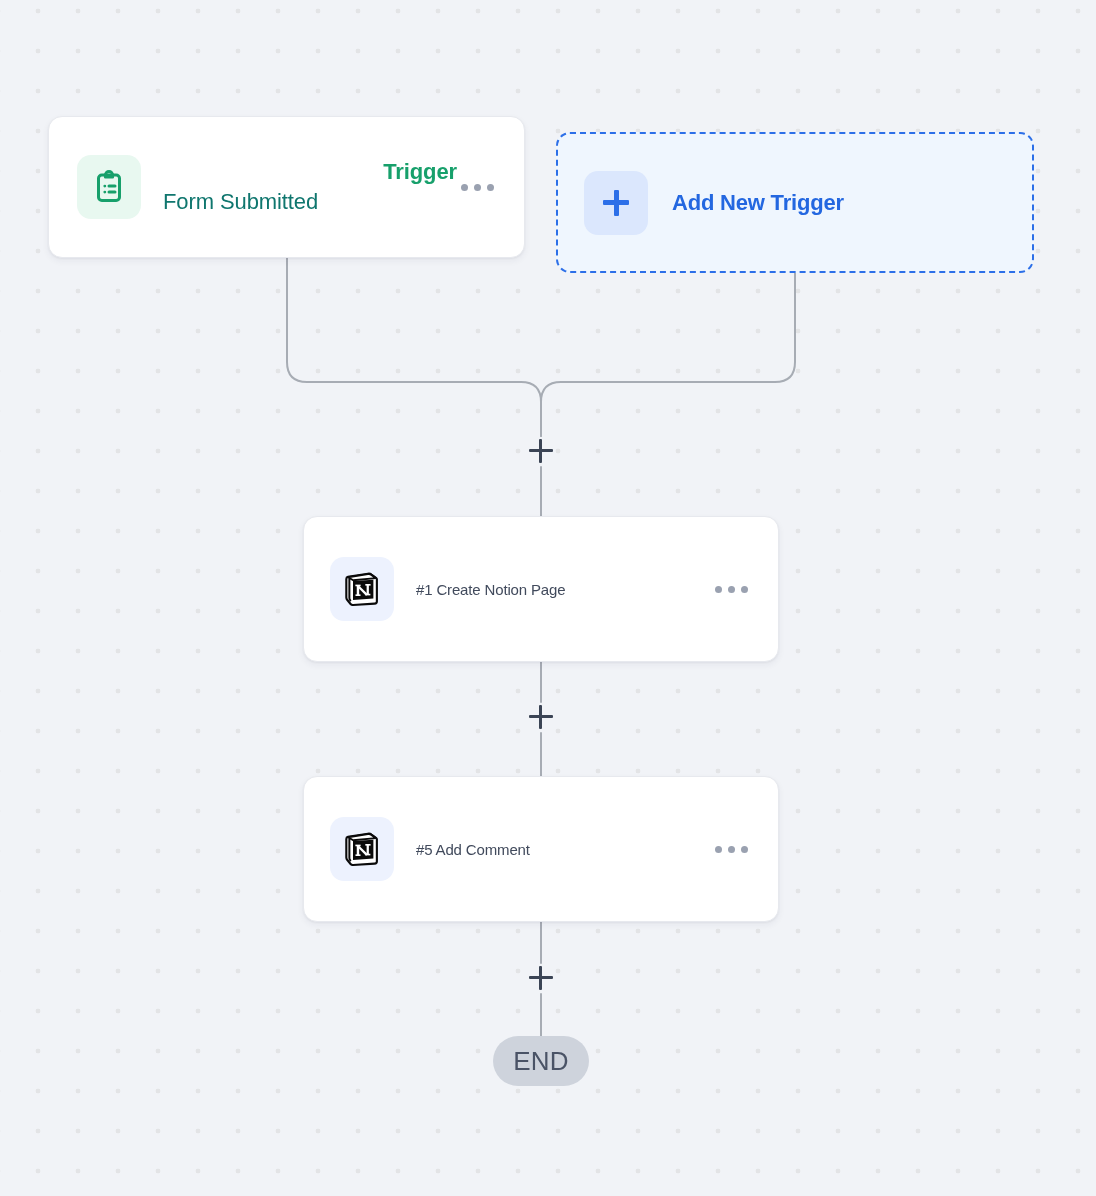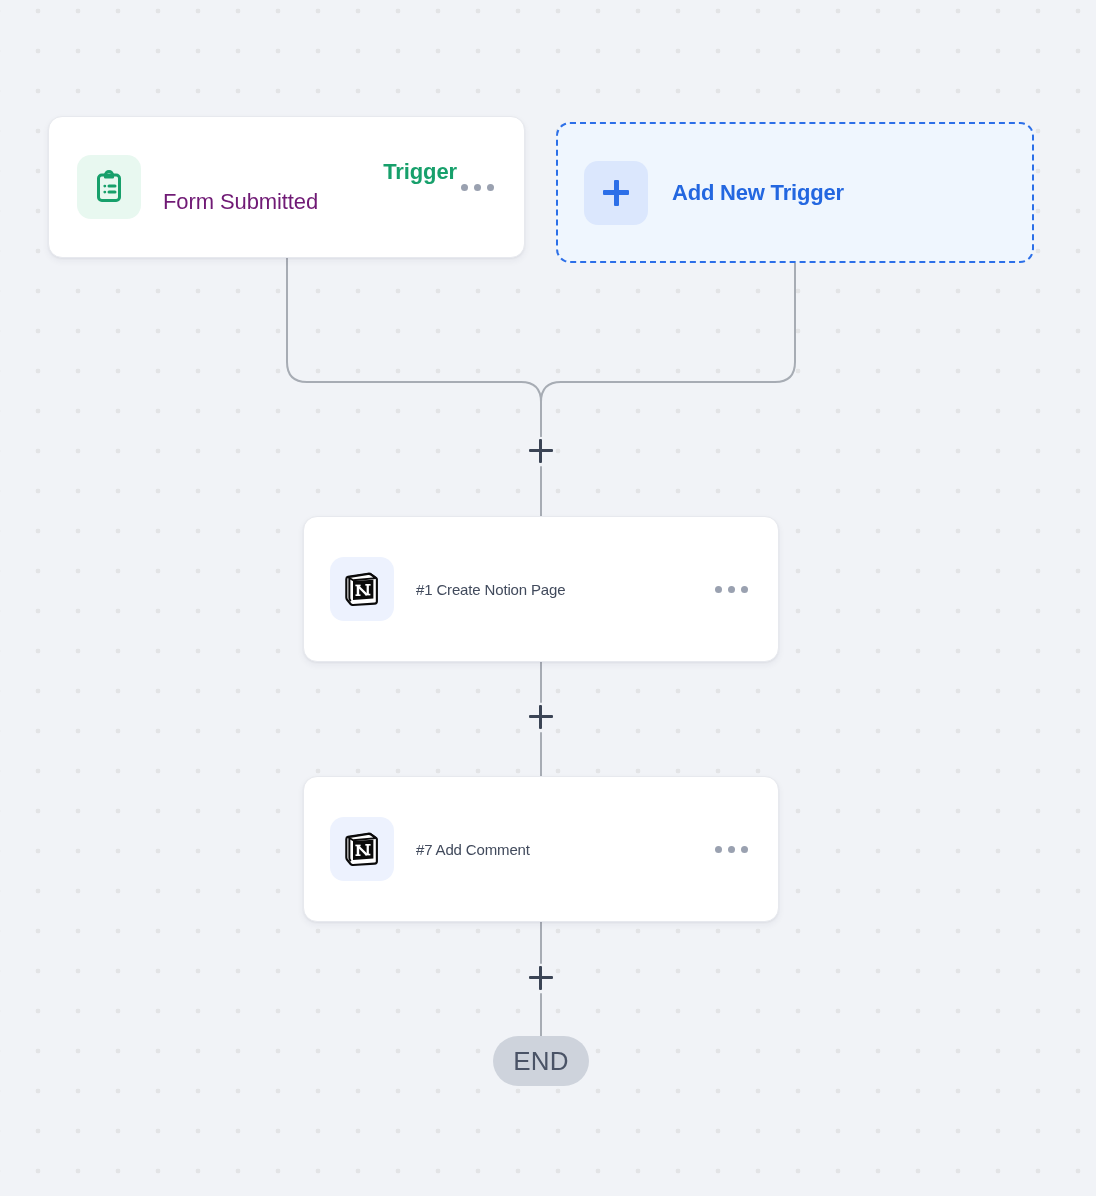--- a/index.html
+++ b/index.html
@@ -83,21 +83,21 @@
   }
   .trigger-kicker {
     color: #17A06B;
     font-size: 22px;
     font-weight: 700;
     line-height: 1.32;
     letter-spacing: -0.1px;
     text-align: right;
   }
   .trigger-sub {
-    color: #701a75;
+    color: #0f766e;
     font-size: 22px;
     font-weight: 400;
     line-height: 1.35;
     letter-spacing: -0.1px;
     margin-top: 1px;
   }
 
   
   .dots {
     flex: 0 0 auto;
@@ -112,21 +112,21 @@
     display: block;
     width: 7px;
     height: 7px;
     border-radius: 50%;
     background: #9AA1B0;
   }
 
   
   #add-trigger-card {
     left: 556px;
-    top: 122px;
+    top: 132px;
     width: 478px;
     height: 141px;
     background: #EFF6FE;
     border: 2px dashed #2C6FE8;
     border-radius: 14px;
     display: flex;
     align-items: center;
     padding: 0 26px;
     cursor: pointer;
   }
@@ -307,21 +307,21 @@
           <rect x="23.6" y="25.6" width="3.9" height="16.4"></rect>
           <rect x="39.4" y="24.6" width="3.6" height="16.3"></rect>
           <path d="M26.3 25.6 L41.5 40.4 l-3.1 2.3 L24.3 28.4 z"></path>
           <rect x="21.4" y="25" width="8.4" height="2.6"></rect>
           <rect x="21.6" y="40.6" width="8" height="2.6"></rect>
           <rect x="37.3" y="24" width="8.4" height="2.6"></rect>
           <rect x="37.4" y="39.6" width="8" height="2.6"></rect>
         </g>
       </svg>
     </div>
-    <div class="action-title">#7 Add Comment</div>
+    <div class="action-title">#5 Add Comment</div>
     <div class="dots">
       <i></i>
       <i></i>
       <i></i>
     </div>
   </div>
 
   <div class="edge-plus" id="plus-a2-end"></div>
 
   <div class="node" id="end-badge">END</div>

